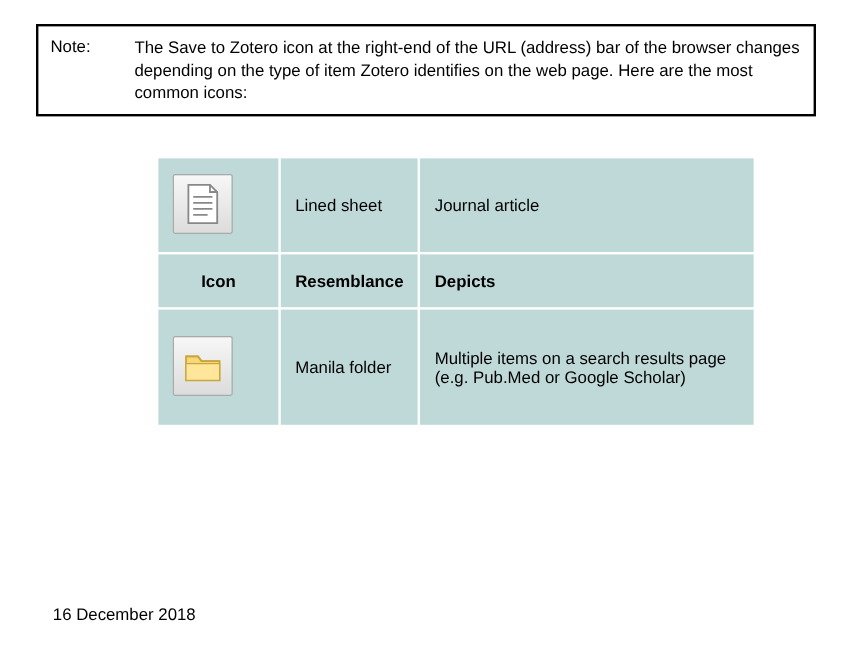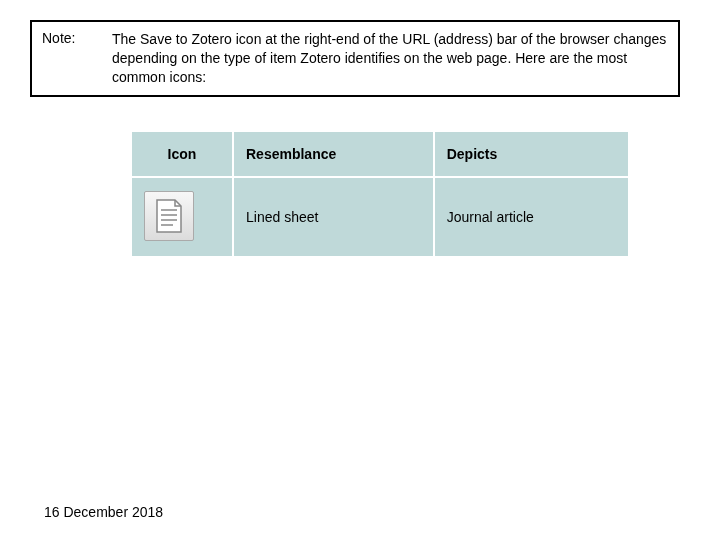--- a/index.html
+++ b/index.html
@@ -86,36 +86,49 @@
 <body>
 
 <div class="note-box">
   <div class="note-label">Note:</div>
   <div class="note-text">The Save to Zotero icon at the right-end of the URL (address) bar of the browser changes depending on the type of item Zotero identifies on the web page. Here are the most common icons:</div>
 </div>
 
 <table class="tbl">
   <tbody>
       <tr>
-    <th>Icon</th>
-    <th>Resemblance</th>
-    <th>Depicts</th>
-  </tr>
-  <tr>
     <td class="icon-cell">
       <span class="icon-frame">
         <svg viewBox="0 0 40 40">
           <path d="M8 4 h18 l6 6 v26 h-24 z" fill="#fff" stroke="#888" stroke-width="1.5"></path>
           <path d="M26 4 v6 h6" fill="none" stroke="#888" stroke-width="1.5"></path>
           <line x1="12" y1="14" x2="28" y2="14" stroke="#888" stroke-width="1.5"></line>
           <line x1="12" y1="19" x2="28" y2="19" stroke="#888" stroke-width="1.5"></line>
           <line x1="12" y1="24" x2="28" y2="24" stroke="#888" stroke-width="1.5"></line>
           <line x1="12" y1="29" x2="24" y2="29" stroke="#888" stroke-width="1.5"></line>
         </svg>
       </span>
     </td>
     <td>Lined sheet</td>
     <td>Journal article</td>
   </tr>
+  <tr>
+    <th>Icon</th>
+    <th>Resemblance</th>
+    <th>Depicts</th>
+  </tr>
+  <tr class="tall">
+    <td class="icon-cell">
+      <span class="icon-frame">
+        <svg viewBox="0 0 40 40">
+          <path d="M6 12 h10 l3 4 h15 v16 h-28 z" fill="#f6d77a" stroke="#c9a63e" stroke-width="1.5"></path>
+          <path d="M6 12 h10 l3 4 h15" fill="none" stroke="#c9a63e" stroke-width="1.5"></path>
+          <path d="M6 18 h28 v14 h-28 z" fill="#ffe69a" stroke="#c9a63e" stroke-width="1"></path>
+        </svg>
+      </span>
+    </td>
+    <td>Manila folder</td>
+    <td>Multiple items on a search results page (e.g. Pub.Med or Google Scholar)</td>
+  </tr>
 </tbody>
   </table>
 
 <div class="footer-date">16 December 2018</div>
 
 </body></html>

